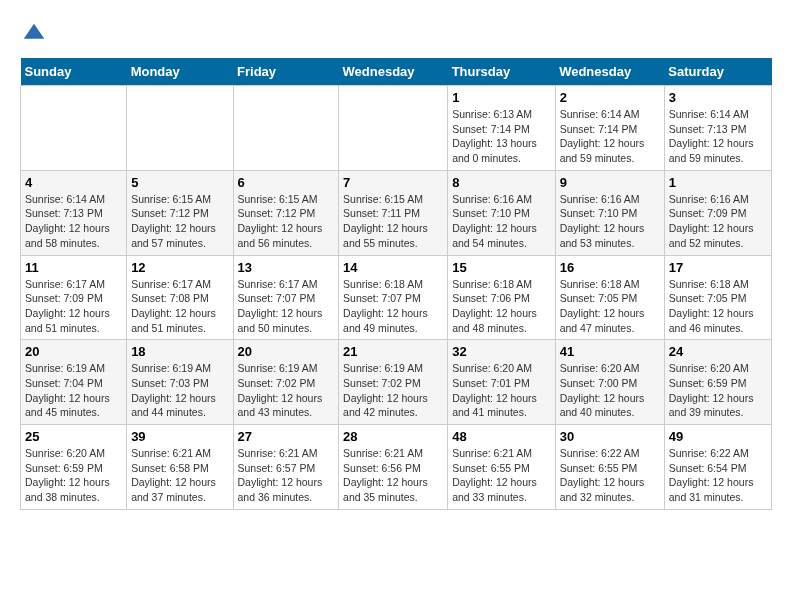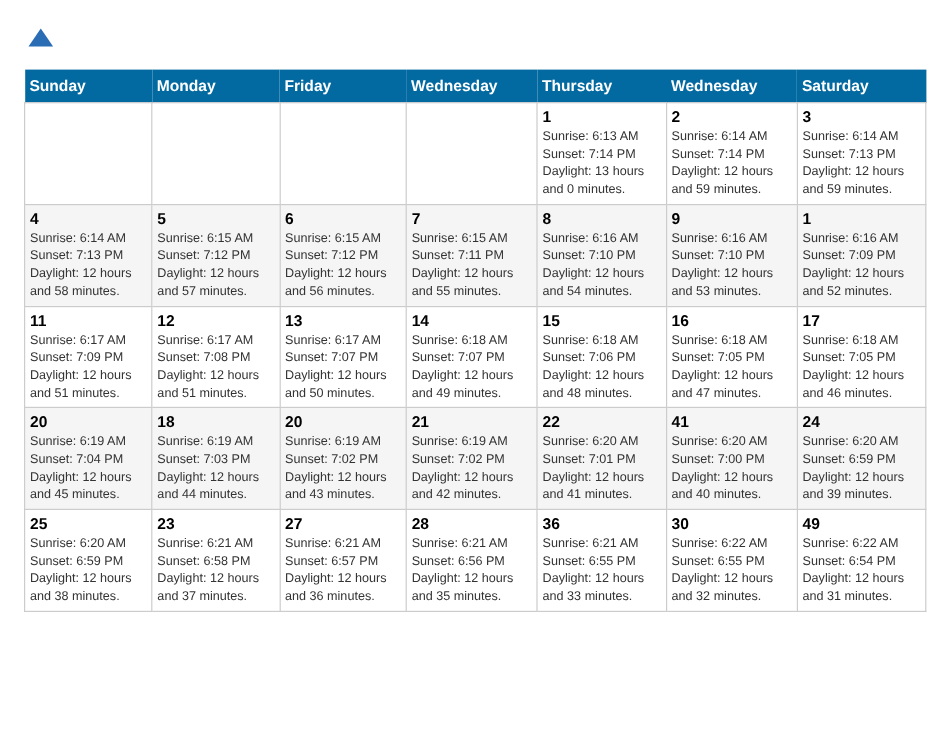--- a/index.html
+++ b/index.html
@@ -214,51 +214,51 @@
         </td>
         <td>
           <div class="day-number">20</div>
           <div class="day-info">Sunrise: 6:19 AM<br>Sunset: 7:02 PM<br>Daylight: 12 hours and 43 minutes.</div>
         </td>
         <td>
           <div class="day-number">21</div>
           <div class="day-info">Sunrise: 6:19 AM<br>Sunset: 7:02 PM<br>Daylight: 12 hours and 42 minutes.</div>
         </td>
         <td>
-          <div class="day-number">22</div>
+          <div class="day-number">32</div>
           <div class="day-info">Sunrise: 6:20 AM<br>Sunset: 7:01 PM<br>Daylight: 12 hours and 41 minutes.</div>
         </td>
         <td>
           <div class="day-number">41</div>
           <div class="day-info">Sunrise: 6:20 AM<br>Sunset: 7:00 PM<br>Daylight: 12 hours and 40 minutes.</div>
         </td>
         <td>
           <div class="day-number">24</div>
           <div class="day-info">Sunrise: 6:20 AM<br>Sunset: 6:59 PM<br>Daylight: 12 hours and 39 minutes.</div>
         </td>
       </tr>
       <tr>
         <td>
           <div class="day-number">25</div>
           <div class="day-info">Sunrise: 6:20 AM<br>Sunset: 6:59 PM<br>Daylight: 12 hours and 38 minutes.</div>
         </td>
         <td>
-          <div class="day-number">23</div>
+          <div class="day-number">39</div>
           <div class="day-info">Sunrise: 6:21 AM<br>Sunset: 6:58 PM<br>Daylight: 12 hours and 37 minutes.</div>
         </td>
         <td>
           <div class="day-number">27</div>
           <div class="day-info">Sunrise: 6:21 AM<br>Sunset: 6:57 PM<br>Daylight: 12 hours and 36 minutes.</div>
         </td>
         <td>
           <div class="day-number">28</div>
           <div class="day-info">Sunrise: 6:21 AM<br>Sunset: 6:56 PM<br>Daylight: 12 hours and 35 minutes.</div>
         </td>
         <td>
-          <div class="day-number">36</div>
+          <div class="day-number">48</div>
           <div class="day-info">Sunrise: 6:21 AM<br>Sunset: 6:55 PM<br>Daylight: 12 hours and 33 minutes.</div>
         </td>
         <td>
           <div class="day-number">30</div>
           <div class="day-info">Sunrise: 6:22 AM<br>Sunset: 6:55 PM<br>Daylight: 12 hours and 32 minutes.</div>
         </td>
         <td>
           <div class="day-number">49</div>
           <div class="day-info">Sunrise: 6:22 AM<br>Sunset: 6:54 PM<br>Daylight: 12 hours and 31 minutes.</div>
         </td>

